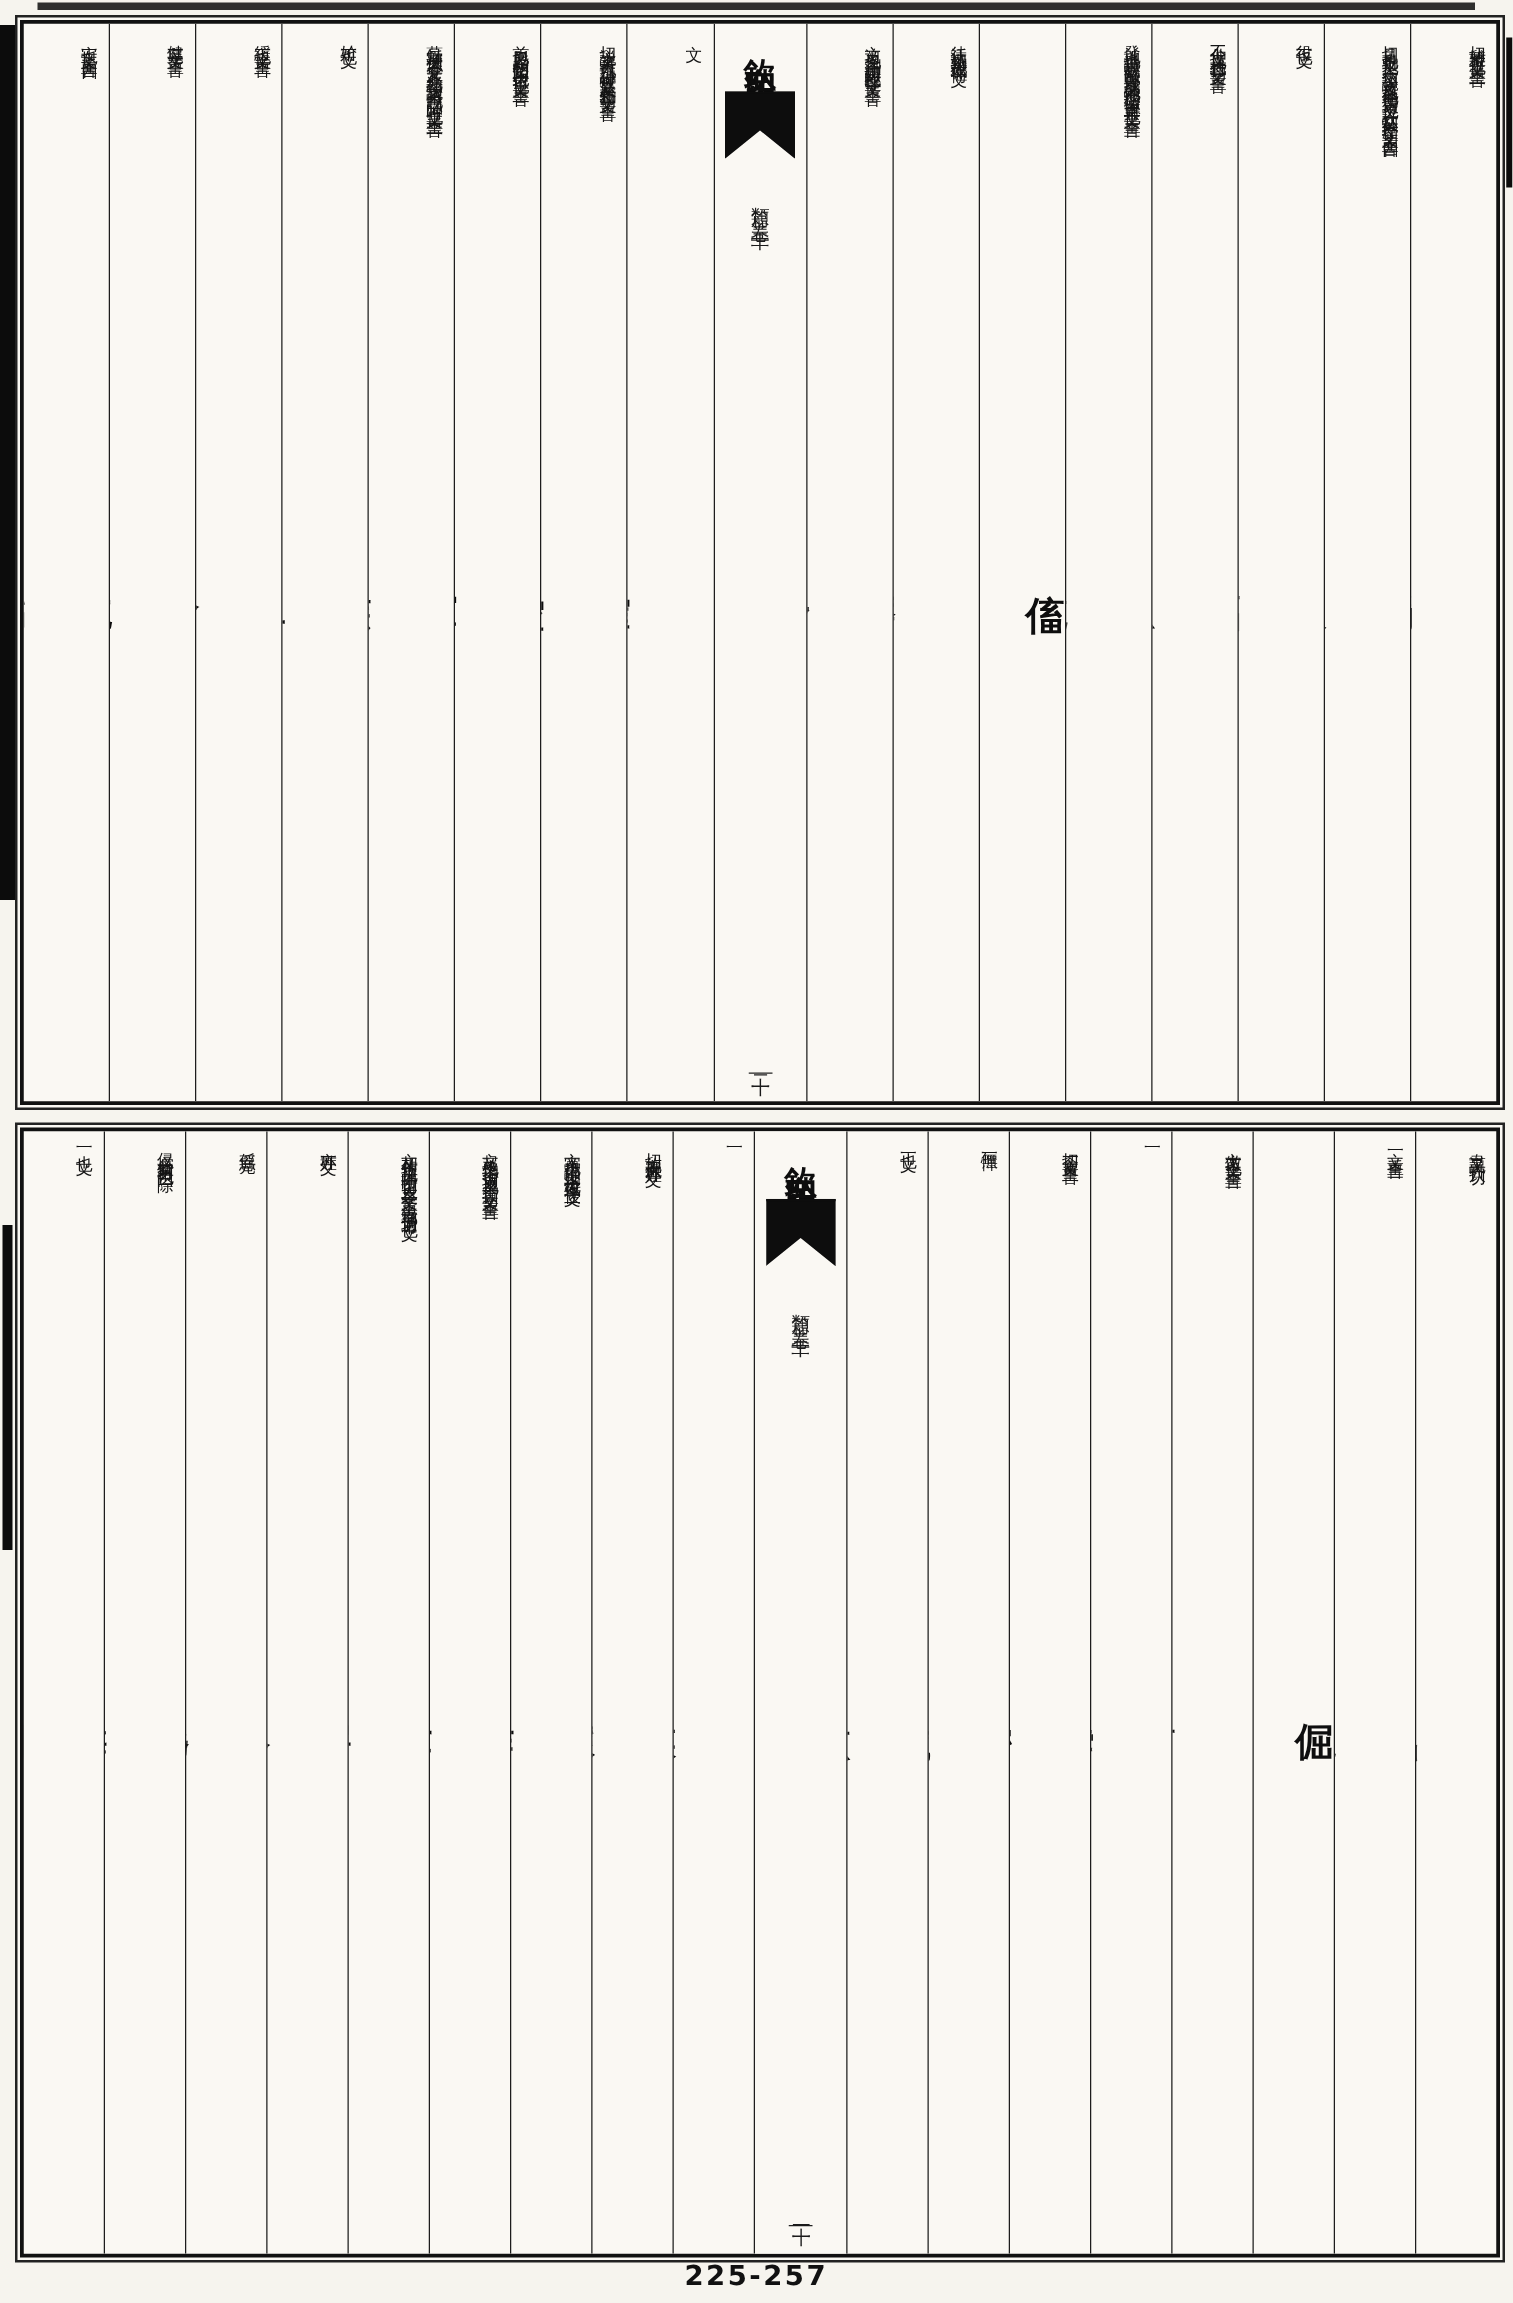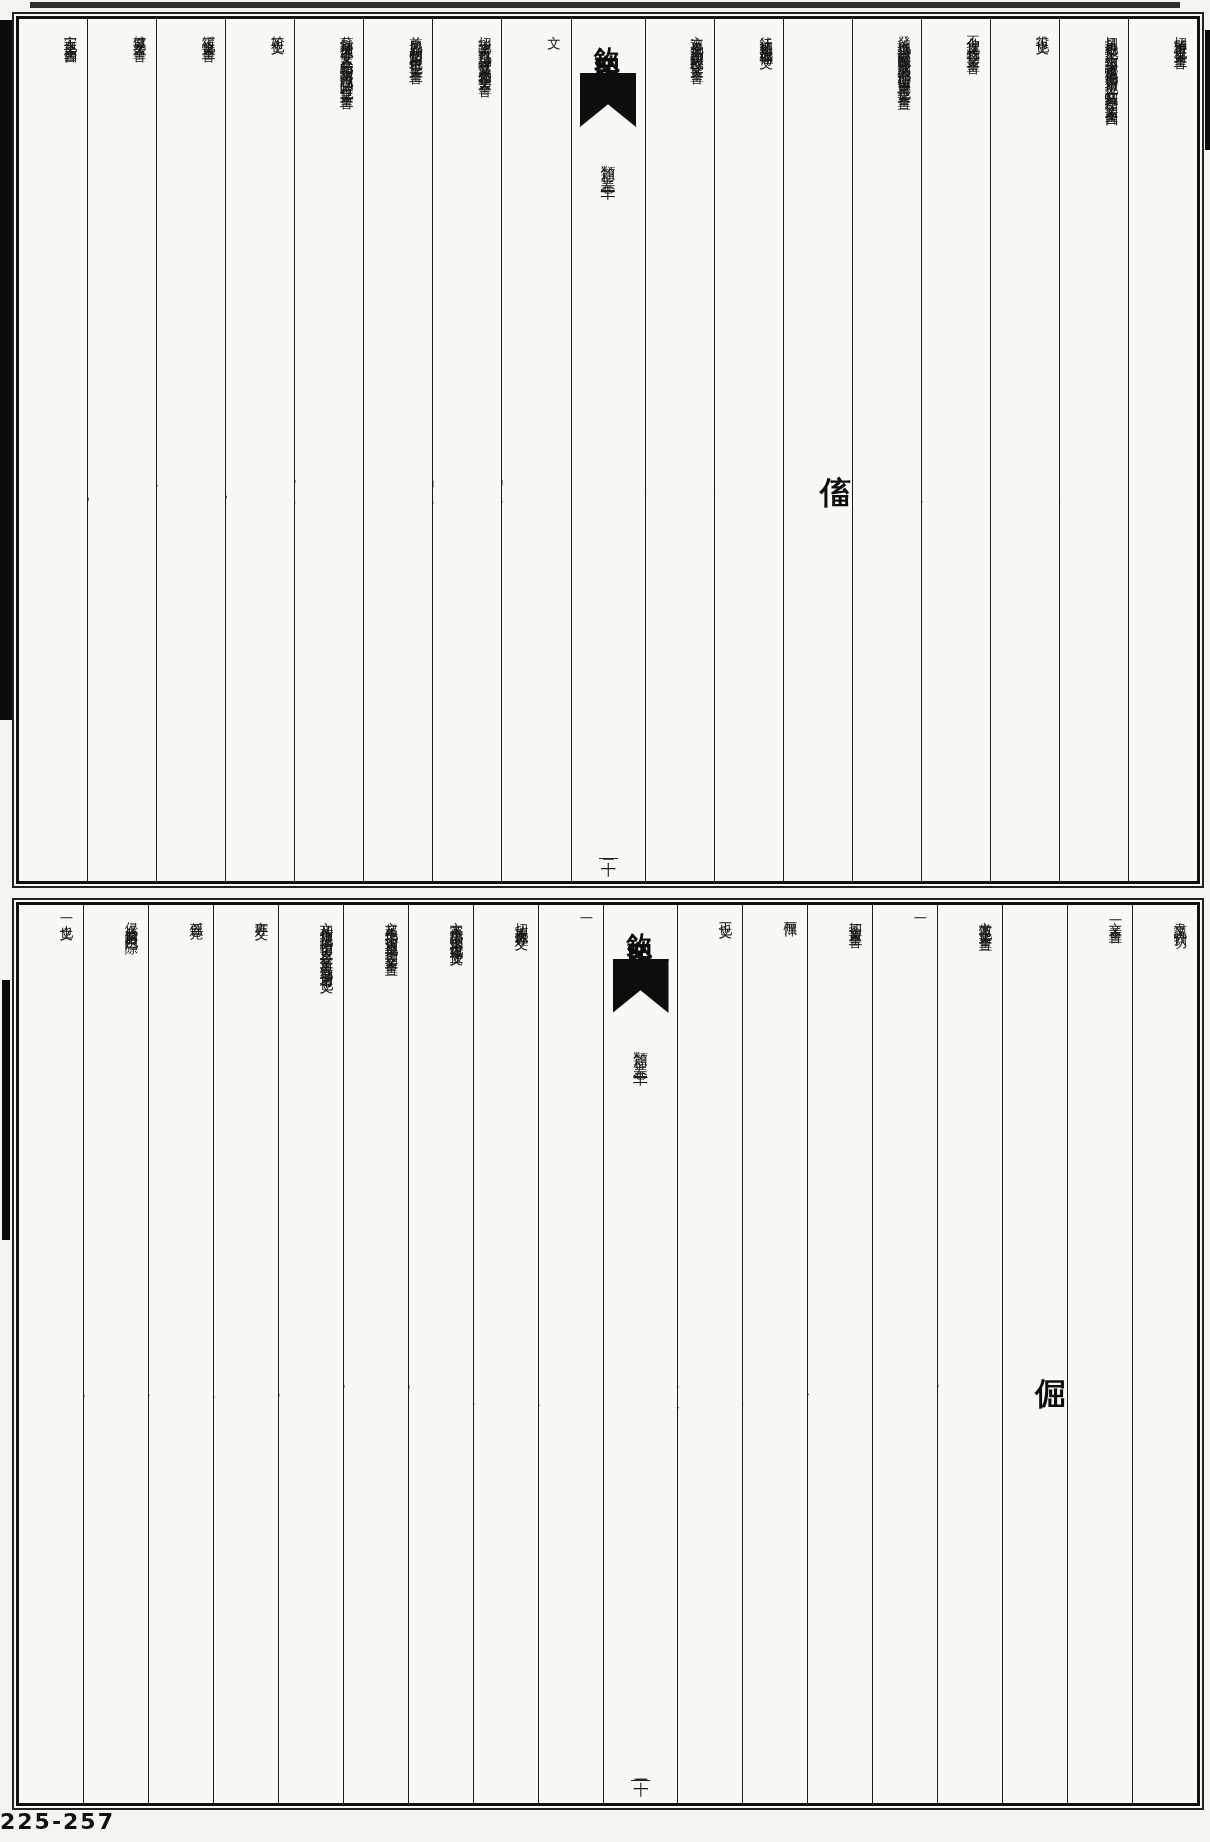--- a/index.html
+++ b/index.html
@@ -58,21 +58,21 @@
     font-size:15px;letter-spacing:3px;line-height:22px;color:#1a1a1a;
   }
   .spacer{flex:1 1 auto;}
   .leaf-page{
     writing-mode:vertical-rl;font-size:15px;letter-spacing:2px;
     color:#1a1a1a;margin-bottom:14px;
     border-bottom:1.5px solid #222;padding-bottom:6px;
   }
   .footer{
     position:absolute;left:0;right:0;bottom:8px;
-    font-family:"DejaVu Sans","Liberation Sans",sans-serif;
+    text-align:center;font-family:"DejaVu Sans","Liberation Sans",sans-serif;
     font-size:22px;font-weight:700;letter-spacing:2px;color:#111;
   }
 </style>
 </head>
 <body>
 
 <div class="ink" style="left:0;top:20px;width:12px;height:700px;"></div>
 <div class="ink" style="left:2px;top:980px;width:8px;height:260px;"></div>
 <div class="ink" style="left:30px;top:2px;width:1150px;height:6px;opacity:.85;"></div>
 <div class="ink" style="right:0;top:30px;width:5px;height:120px;"></div>

